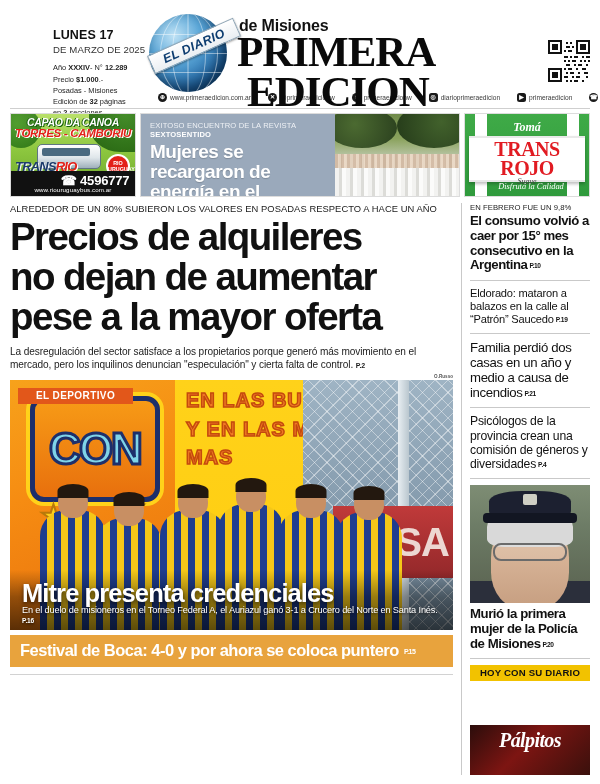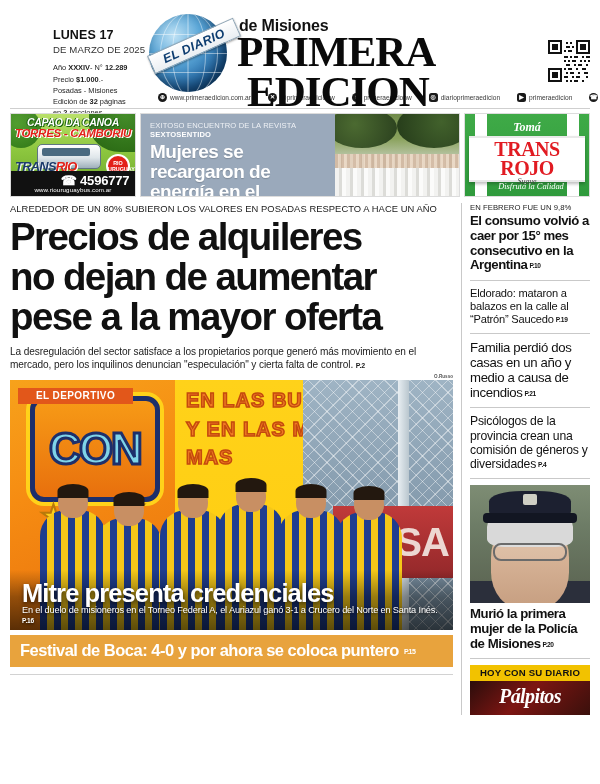--- a/index.html
+++ b/index.html
@@ -187,22 +187,22 @@
   .sb-photo .badge{position:absolute;left:50%;transform:translateX(-50%);top:9px;width:14px;height:11px;
     background:#cfcfc4;border-radius:2px;}
   .sb-photo .glasses{position:absolute;left:50%;transform:translateX(-50%);top:58px;width:70px;height:14px;
     border:2px solid #6b6b6b;border-radius:8px;background:rgba(255,255,255,.12);}
   .sb-photo .coat{position:absolute;left:50%;transform:translateX(-50%);bottom:0;width:120px;height:22px;
     background:#2b2f3b;}
 
   .hoy{margin-top:6px;}
   .hoy-top{background:#f2c200;color:#111;font-weight:bold;font-size:9.6px;text-align:center;
     letter-spacing:.2px;padding:2px 0 3px;}
-  .hoy-body{height:34px;background:linear-gradient(135deg,#2b0d0b 0%,#7d1512 45%,#3a100c 100%);
-    position:relative;overflow:hidden;}
+  .hoy-body{height:50px;background:linear-gradient(135deg,#2b0d0b 0%,#7d1512 45%,#3a100c 100%);
+    position:relative;overflow:hidden;margin-top:44px;}
   .hoy-body span{position:absolute;left:0;right:0;top:4px;text-align:center;color:#fff;
     font-family:"Liberation Serif",serif;font-weight:bold;font-style:italic;font-size:20px;letter-spacing:-.6px;}
 </style>
 </head>
 <body>
 
 <div class="page">
 
   <div class="masthead">
 

